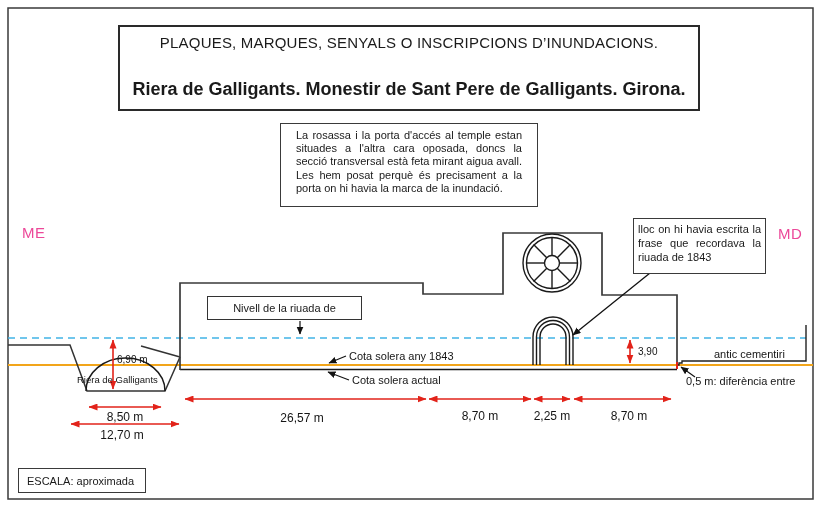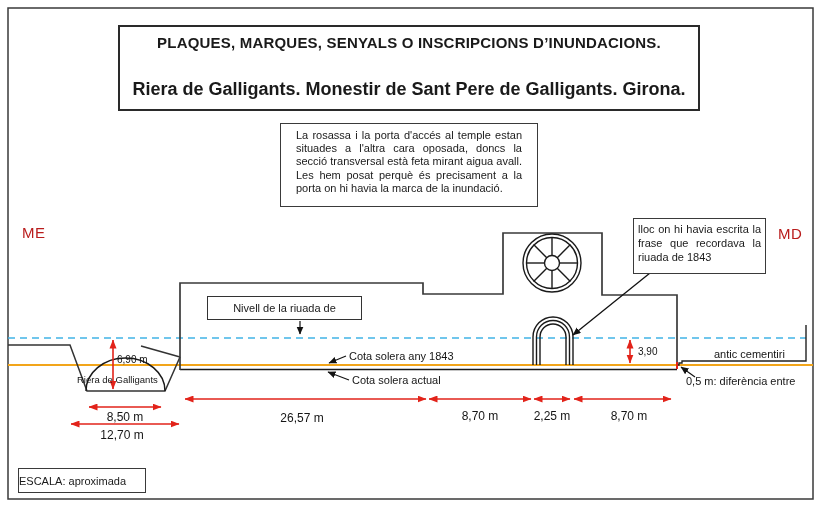--- a/index.html
+++ b/index.html
@@ -8,43 +8,43 @@
     font-family:"Liberation Sans","DejaVu Sans",sans-serif;color:#1a1a1a;
     overflow:hidden;
   }
   .abs{position:absolute;}
   svg.linework{position:absolute;left:0;top:0;width:825px;height:506px;}
   .title-box{
     left:118px;top:25px;width:582px;height:86px;border:2px solid #2a2a2a;
     box-sizing:border-box;display:flex;flex-direction:column;justify-content:space-between;
     align-items:center;padding:7px 6px 9px 6px;text-align:center;background:#fff;
   }
-  .title-line1{font-size:15px;font-weight:bold;letter-spacing:.2px;}
+  .title-line1{font-size:15px;font-weight:normal;letter-spacing:.2px;}
   .title-line2{font-size:18px;font-weight:bold;}
   .note-box{
     left:280px;top:123px;width:258px;height:84px;border:1.6px solid #3a3a3a;
     box-sizing:border-box;padding:5px 15px;font-size:11px;line-height:13.2px;
     text-align:justify;background:#fff;overflow:hidden;
   }
   .callout-box{
     left:633px;top:218px;width:133px;height:56px;border:1.4px solid #3a3a3a;
     box-sizing:border-box;padding:4px 4px;font-size:11px;line-height:13.8px;
     text-align:justify;background:#fff;overflow:hidden;
   }
   .nivell-box{
     left:207px;top:296px;width:155px;height:24px;border:1.5px solid #333;
     box-sizing:border-box;display:flex;align-items:center;justify-content:center;
     font-size:11px;background:#fff;
   }
   .escala-box{
     left:18px;top:468px;width:128px;height:25px;border:1.4px solid #3a3a3a;
-    box-sizing:border-box;display:flex;align-items:center;
+    box-sizing:border-box;display:flex;align-items:center;padding-left:8px;
     font-size:11px;background:#fff;
   }
-  .side-label{font-size:15px;letter-spacing:.5px;color:#b91c1c;}
+  .side-label{font-size:15px;letter-spacing:.5px;color:#ec4899;}
   .small-label{font-size:11px;white-space:nowrap;color:#151515;}
   .dim-label{font-size:12px;white-space:nowrap;color:#151515;width:62px;text-align:center;}
   .tiny-label{font-size:10px;white-space:nowrap;color:#151515;}
   .stream-label{font-size:9.5px;white-space:nowrap;color:#151515;width:76px;text-align:center;}
 </style>
 </head>
 <body>
 
 <div class="canvas">
 

